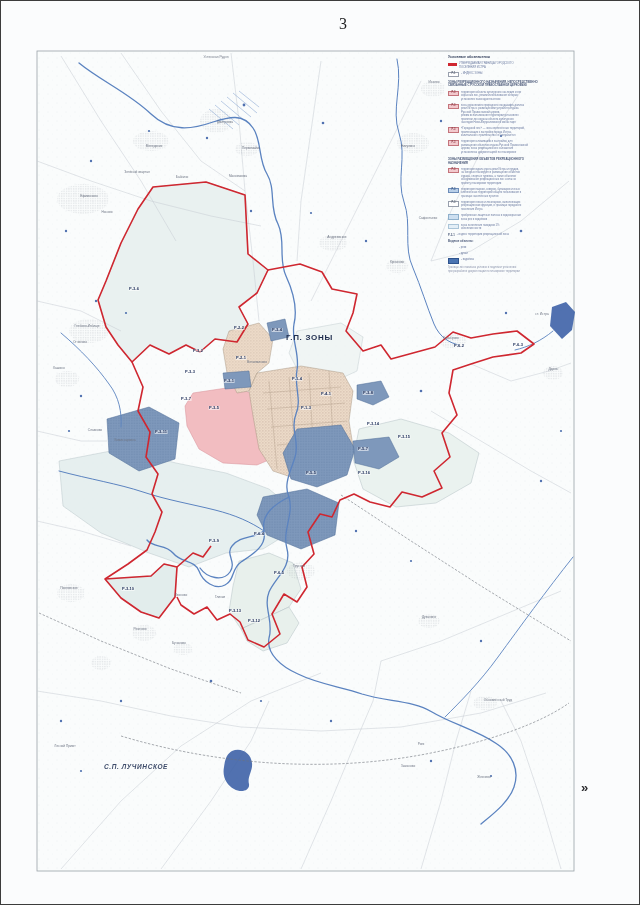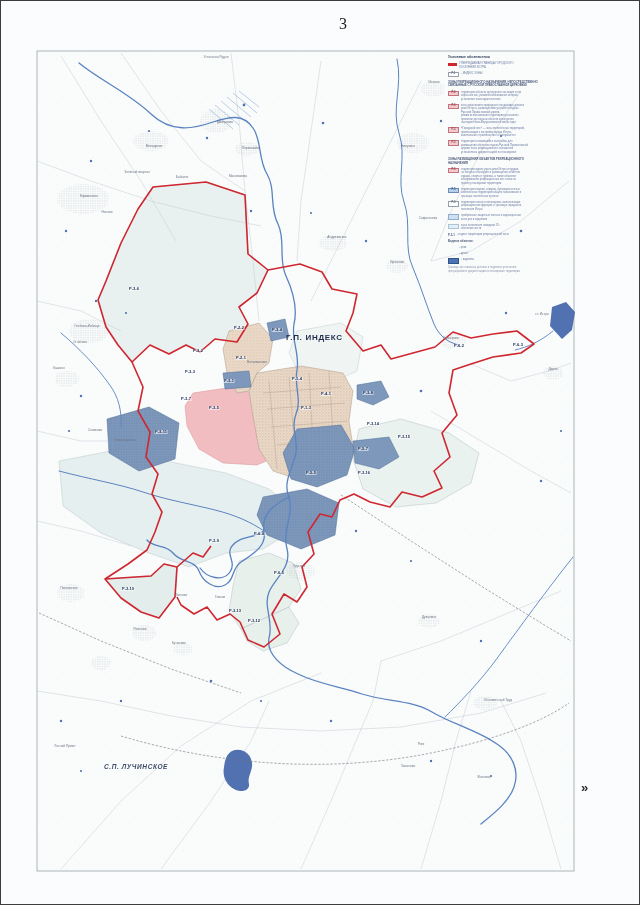--- a/index.html
+++ b/index.html
@@ -214,21 +214,21 @@
     <g fill="none" stroke="#cf2730" stroke-width="1.6" stroke-linejoin="round">
       <path d="M152,186 L205,181 L244,194 L247,253 L267,269 L256,292 L238,306 L247,323 L236,341 L214,338 L199,351 L185,344 L168,353 L149,344 L131,361 L117,344 L105,326 L97,299 L105,280 L120,242 L137,208 Z"></path>
       <path d="M267,269 L299,263 L321,271 L331,288 L356,293 L352,312 L345,330 L362,350 L380,344 L390,358 L412,352 L434,346 L452,331 L470,337 L492,333 L516,330 L533,343 L520,352 L492,356 L470,363 L452,369 L448,392 L456,414 L441,432 L449,456 L433,470 L441,487 L421,496 L401,491 L389,506 L369,501 L353,493 L339,499 L331,516 L319,513 L307,531 L313,553 L301,566 L306,586 L296,601 L283,593 L271,613 L279,633 L263,646 L247,639 L239,621 L229,613 L216,619 L206,606 L193,613 L180,604 L176,596"></path>
       <path d="M131,361 L142,386 L137,410 L149,431 L145,456 L157,473 L151,493 L161,511 L154,531 L146,549 L127,563 L104,578"></path>
       <path d="M104,578 L150,575 L163,563 L176,566 L174,596 L158,617 L140,611 L120,597 Z"></path>
       <path d="M176,566 L192,552 L202,556 L210,545"></path>
     </g>
   </svg>
 
   <div id="label-layer">
-    <span class="gp-title">Г.П. ИНДЕКС</span>
+    <span class="gp-title">Г.П. ЗОНЫ</span>
     <span class="sp-title">С.П. ЛУЧИНСКОЕ</span>
   <span class="zone-label" style="left: 133px; top: 288px;">Р-3-6</span>
       <span class="zone-label" style="left: 197px; top: 350px;">Р-3-2</span>
       <span class="zone-label" style="left: 189px; top: 371px;">Р-3-3</span>
       <span class="zone-label" style="left: 238px; top: 327px;">Р-2-2</span>
       <span class="zone-label" style="left: 276px; top: 329px;">Р-3-4</span>
       <span class="zone-label" style="left: 240px; top: 357px;">Р-2-1</span>
       <span class="zone-label" style="left: 228px; top: 380px;">Р-3-1</span>
       <span class="zone-label" style="left: 185px; top: 398px;">Р-3-7</span>
       <span class="zone-label" style="left: 213px; top: 407px;">Р-3-5</span>

